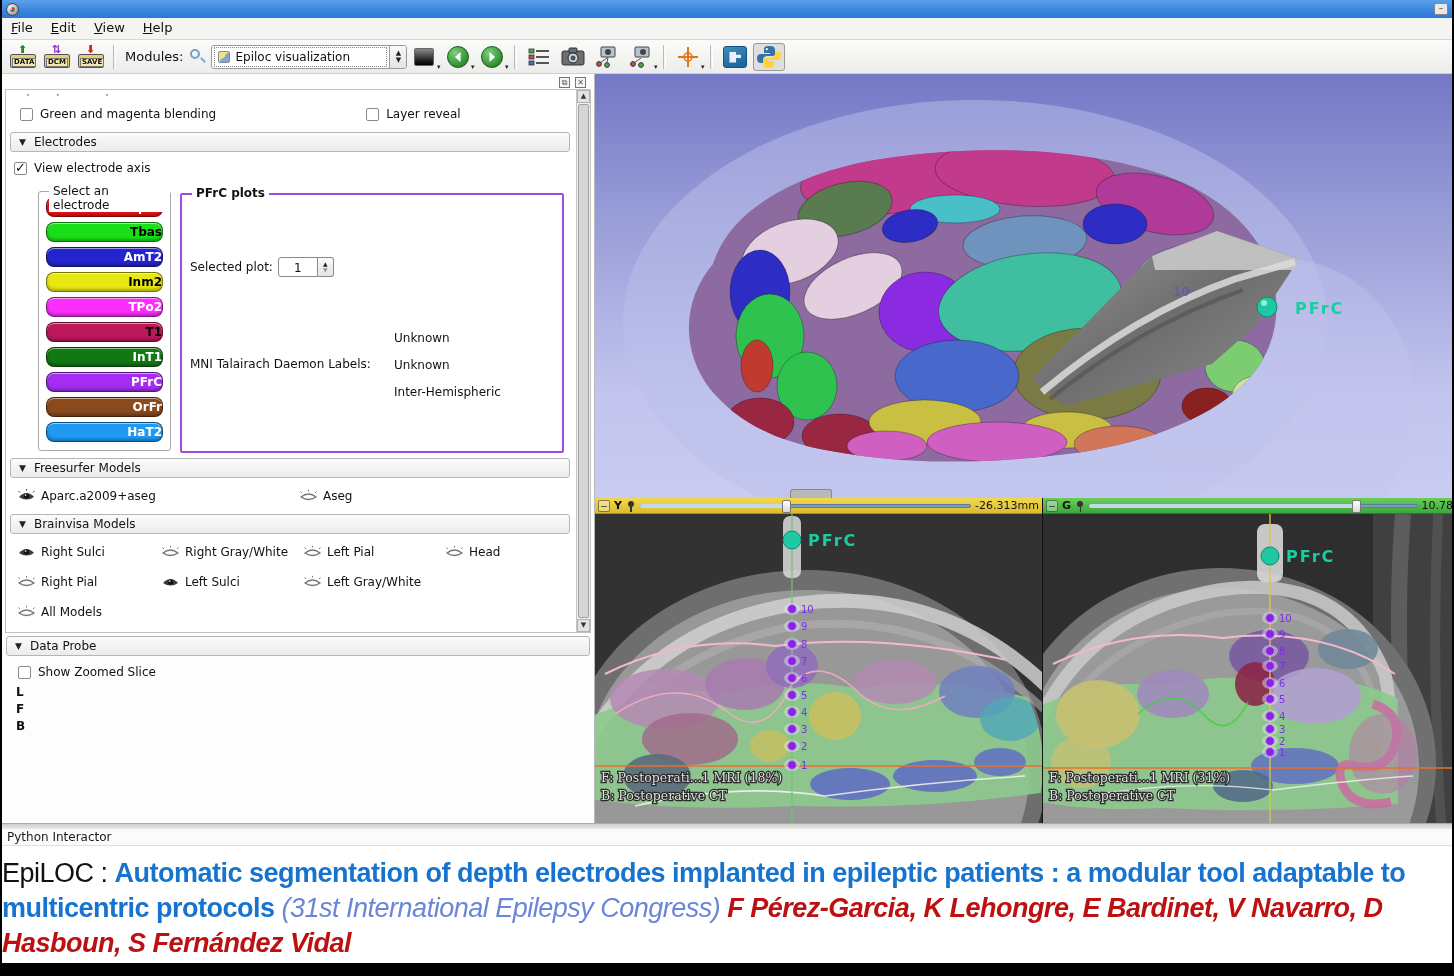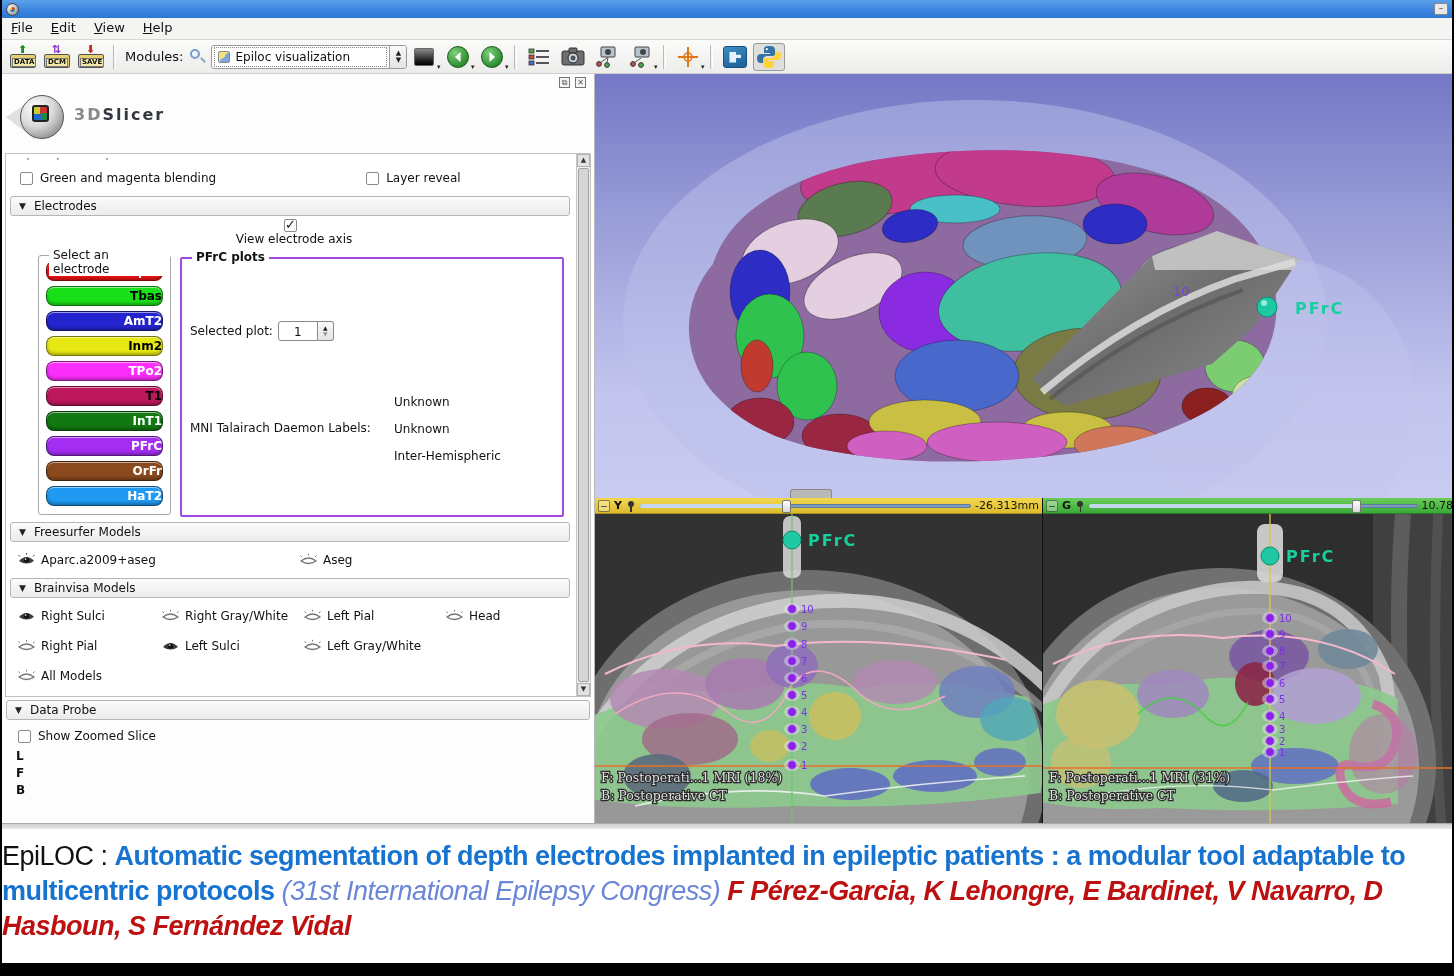--- a/index.html
+++ b/index.html
@@ -91,21 +91,21 @@
             letter-spacing:6px;opacity:.8;}
   .chk-row{display:flex;align-items:center;height:30px;padding-left:14px;}
   .checkbox{width:13px;height:13px;border:1px solid #8a8a8a;background:#fff;border-radius:2px;margin-right:7px;
             position:relative;flex:none;}
   .checkbox.checked::after{content:"✓";position:absolute;left:0px;top:-3px;font-size:13px;color:#111;font-weight:bold;}
   .chk-row .second{margin-left:150px;display:flex;align-items:center;}
   .section-bar{height:20px;margin:3px 4px;border:1px solid #b6b6b6;border-radius:3px;
                background:linear-gradient(#fbfbfb,#ececec);display:flex;align-items:center;padding-left:8px;
                font-size:12px;color:#111;}
   .tri{font-size:9px;margin-right:8px;color:#222;}
-  .viewaxis-row{display:flex;align-items:center;height:26px;padding-left:8px;flex-direction:column;}
+  .viewaxis-row{display:flex;align-items:center;height:26px;padding-left:8px;}
 
   .electrode-zone{position:relative;height:272px;margin-top:2px;}
   .groupbox{position:absolute;border:1px solid #a8a8a8;border-radius:3px;margin-left:24px;}
   .groupbox .legend{position:absolute;top:-8px;left:10px;background:#fff;padding:0 4px;font-size:12px;}
   .gb-select{left:8px;top:8px;width:133px;bottom:4px;}
   .electrode-btn{height:20px;margin:5px 7px 0 7px;border:1px solid rgba(0,0,0,.5);border-radius:8px;
       font-size:12px;font-weight:bold;text-align:right;line-height:18px;
       box-shadow:inset 0 1px 0 rgba(255,255,255,.55), inset 0 -2px 3px rgba(0,0,0,.28);}
   .gb-plots{left:150px;top:10px;right:10px;bottom:2px;border:2px solid #a04ae0;border-radius:2px;}
   .gb-plots .legend{font-weight:bold;top:-9px;}
@@ -325,30 +325,20 @@
       </svg>
     </div>
   </div>
 
   <div class="main">
 
     <div class="left-panel">
       <div class="panel-head">
         <div class="mini-ico">⧉</div>
         <div class="mini-ico">✕</div>
-      </div>
-      <div class="logo-row">
-        <div class="slicer-logo">
-            <div class="wing"></div>
-            <div class="ball"></div>
-            <div class="core"></div>
-          </div>
-        <div class="logo-text">
-          <span class="g">3D</span><span class="s">Slicer</span>
-        </div>
       </div>
 
       <div class="scroll-frame">
         <div class="clip-row">˯&nbsp;&nbsp;˯&nbsp;&nbsp;&nbsp;&nbsp;˯</div>
 
         <div class="chk-row">
           <div class="checkbox"></div>
           <span>Green and magenta blending</span>
           <span class="second">
             <span class="checkbox"></span>
@@ -811,16 +801,17 @@
               <text x="6" y="268" class="ovl">F: Postoperati...1 MRI (31%)</text>
               <text x="6" y="286" class="ovl">B: Postoperative CT</text>
             </svg>
           </div>
         </div>
       </div>
     </div>
   </div>
 
   <div class="divider"></div>
+  <div class="py-strip">Python Interactor</div>
   <div class="caption">
     <span class="cap-prefix">EpiLOC : </span><span class="cap-title">Automatic segmentation of depth electrodes implanted in epileptic patients : a modular tool adaptable to multicentric protocols </span><span class="cap-congress">(31st International Epilepsy Congress) </span><span class="cap-authors">F Pérez-Garcia, K Lehongre, E Bardinet, V Navarro, D Hasboun, S Fernández Vidal</span>
   </div>
 </div>
 
 </body></html>

